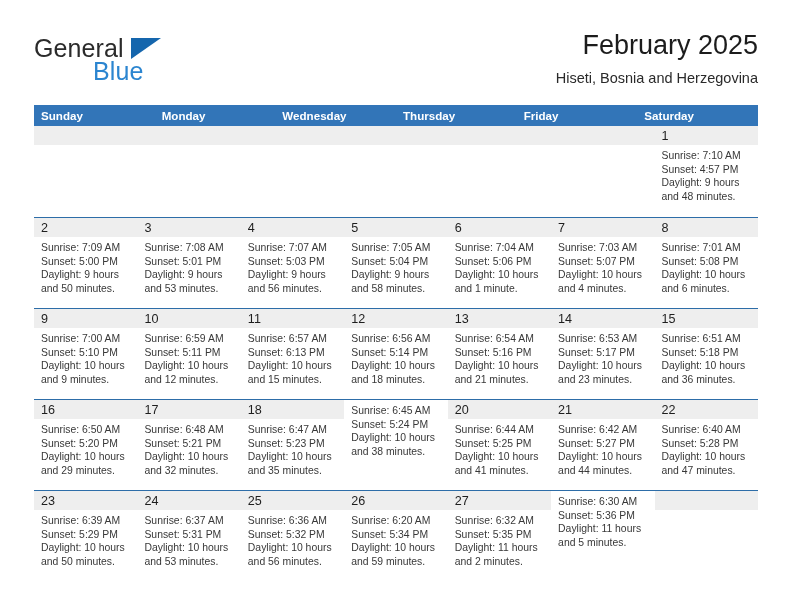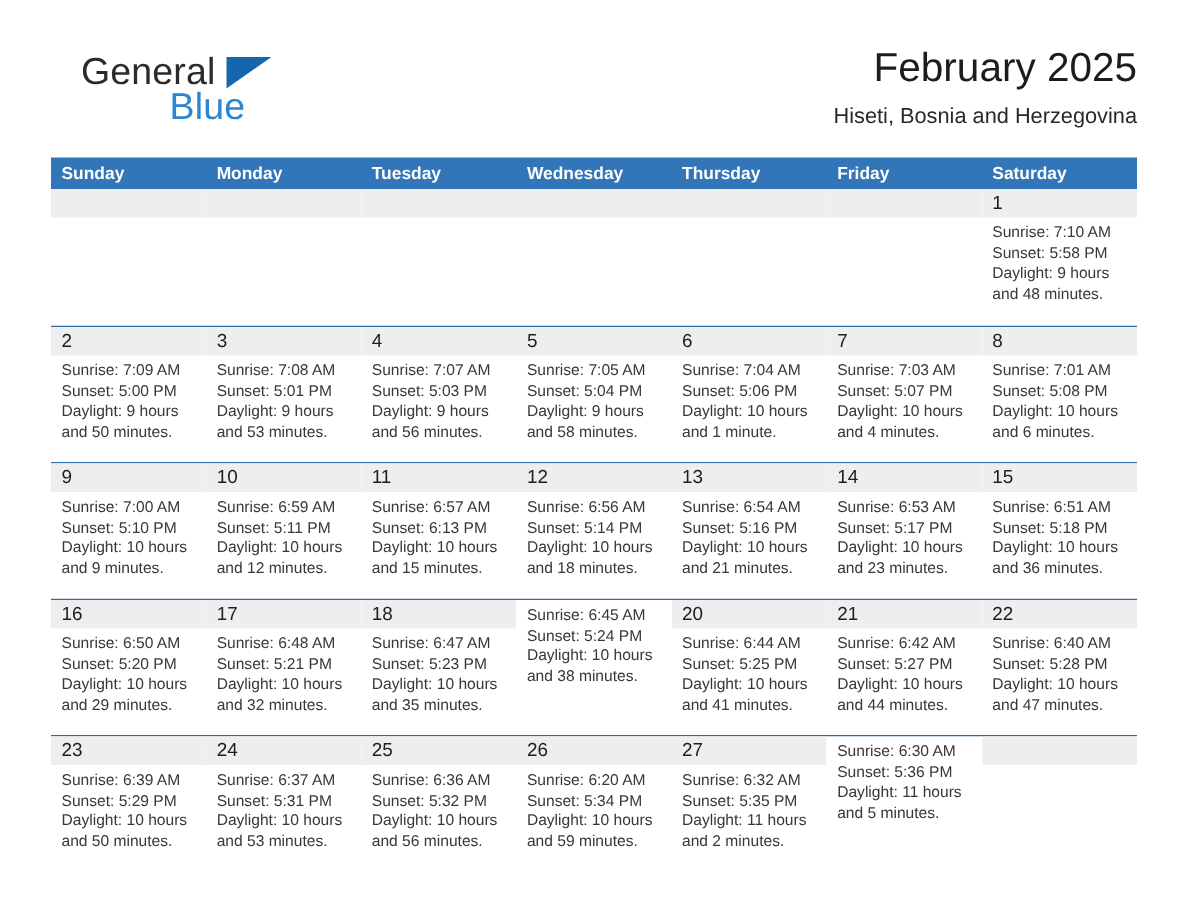--- a/index.html
+++ b/index.html
@@ -22,21 +22,20 @@
   .top {
     position: absolute;
     left: 34px; top: 28px; right: 34px;
     height: 70px;
   }
   .logo {
     position: absolute;
     left: 0; top: 6px;
     width: 200px; height: 56px;
     user-select: none;
-    margin-left: 20px;
   }
   .logo-general {
     position: absolute;
     left: 0; top: 0;
     font-size: 25px;
     color: #2b2b2b;
     letter-spacing: 0.1px;
     line-height: 28px;
   }
   .logo-tri {
@@ -152,21 +151,20 @@
       <h1 class="month-title">February 2025</h1>
       <div class="location">Hiseti, Bosnia and Herzegovina</div>
     </div>
 
   </div>
 
   <div class="calendar">
     <div class="dow-row" id="dow-row">
         <div class="dow">Sunday</div>
         <div class="dow">Monday</div>
-        <div class="dow">Tuesday</div>
         <div class="dow">Wednesday</div>
         <div class="dow">Thursday</div>
         <div class="dow">Friday</div>
         <div class="dow">Saturday</div>
       </div>
     <div id="weeks-container">
         <div class="week first">
           <div class="cell empty">
             <div class="daynum-band"></div>
           </div>
@@ -182,21 +180,21 @@
           <div class="cell empty">
             <div class="daynum-band"></div>
           </div>
           <div class="cell empty">
             <div class="daynum-band"></div>
           </div>
           <div class="cell">
             <div class="daynum-band"><span class="daynum">1</span></div>
             <div class="info">
               <div>Sunrise: 7:10 AM</div>
-              <div>Sunset: 5:58 PM</div>
+              <div>Sunset: 4:57 PM</div>
               <div>Daylight: 9 hours</div>
               <div>and 48 minutes.</div>
             </div>
           </div>
         </div>
         <div class="week">
           <div class="cell">
             <div class="daynum-band"><span class="daynum">2</span></div>
             <div class="info">
               <div>Sunrise: 7:09 AM</div>

